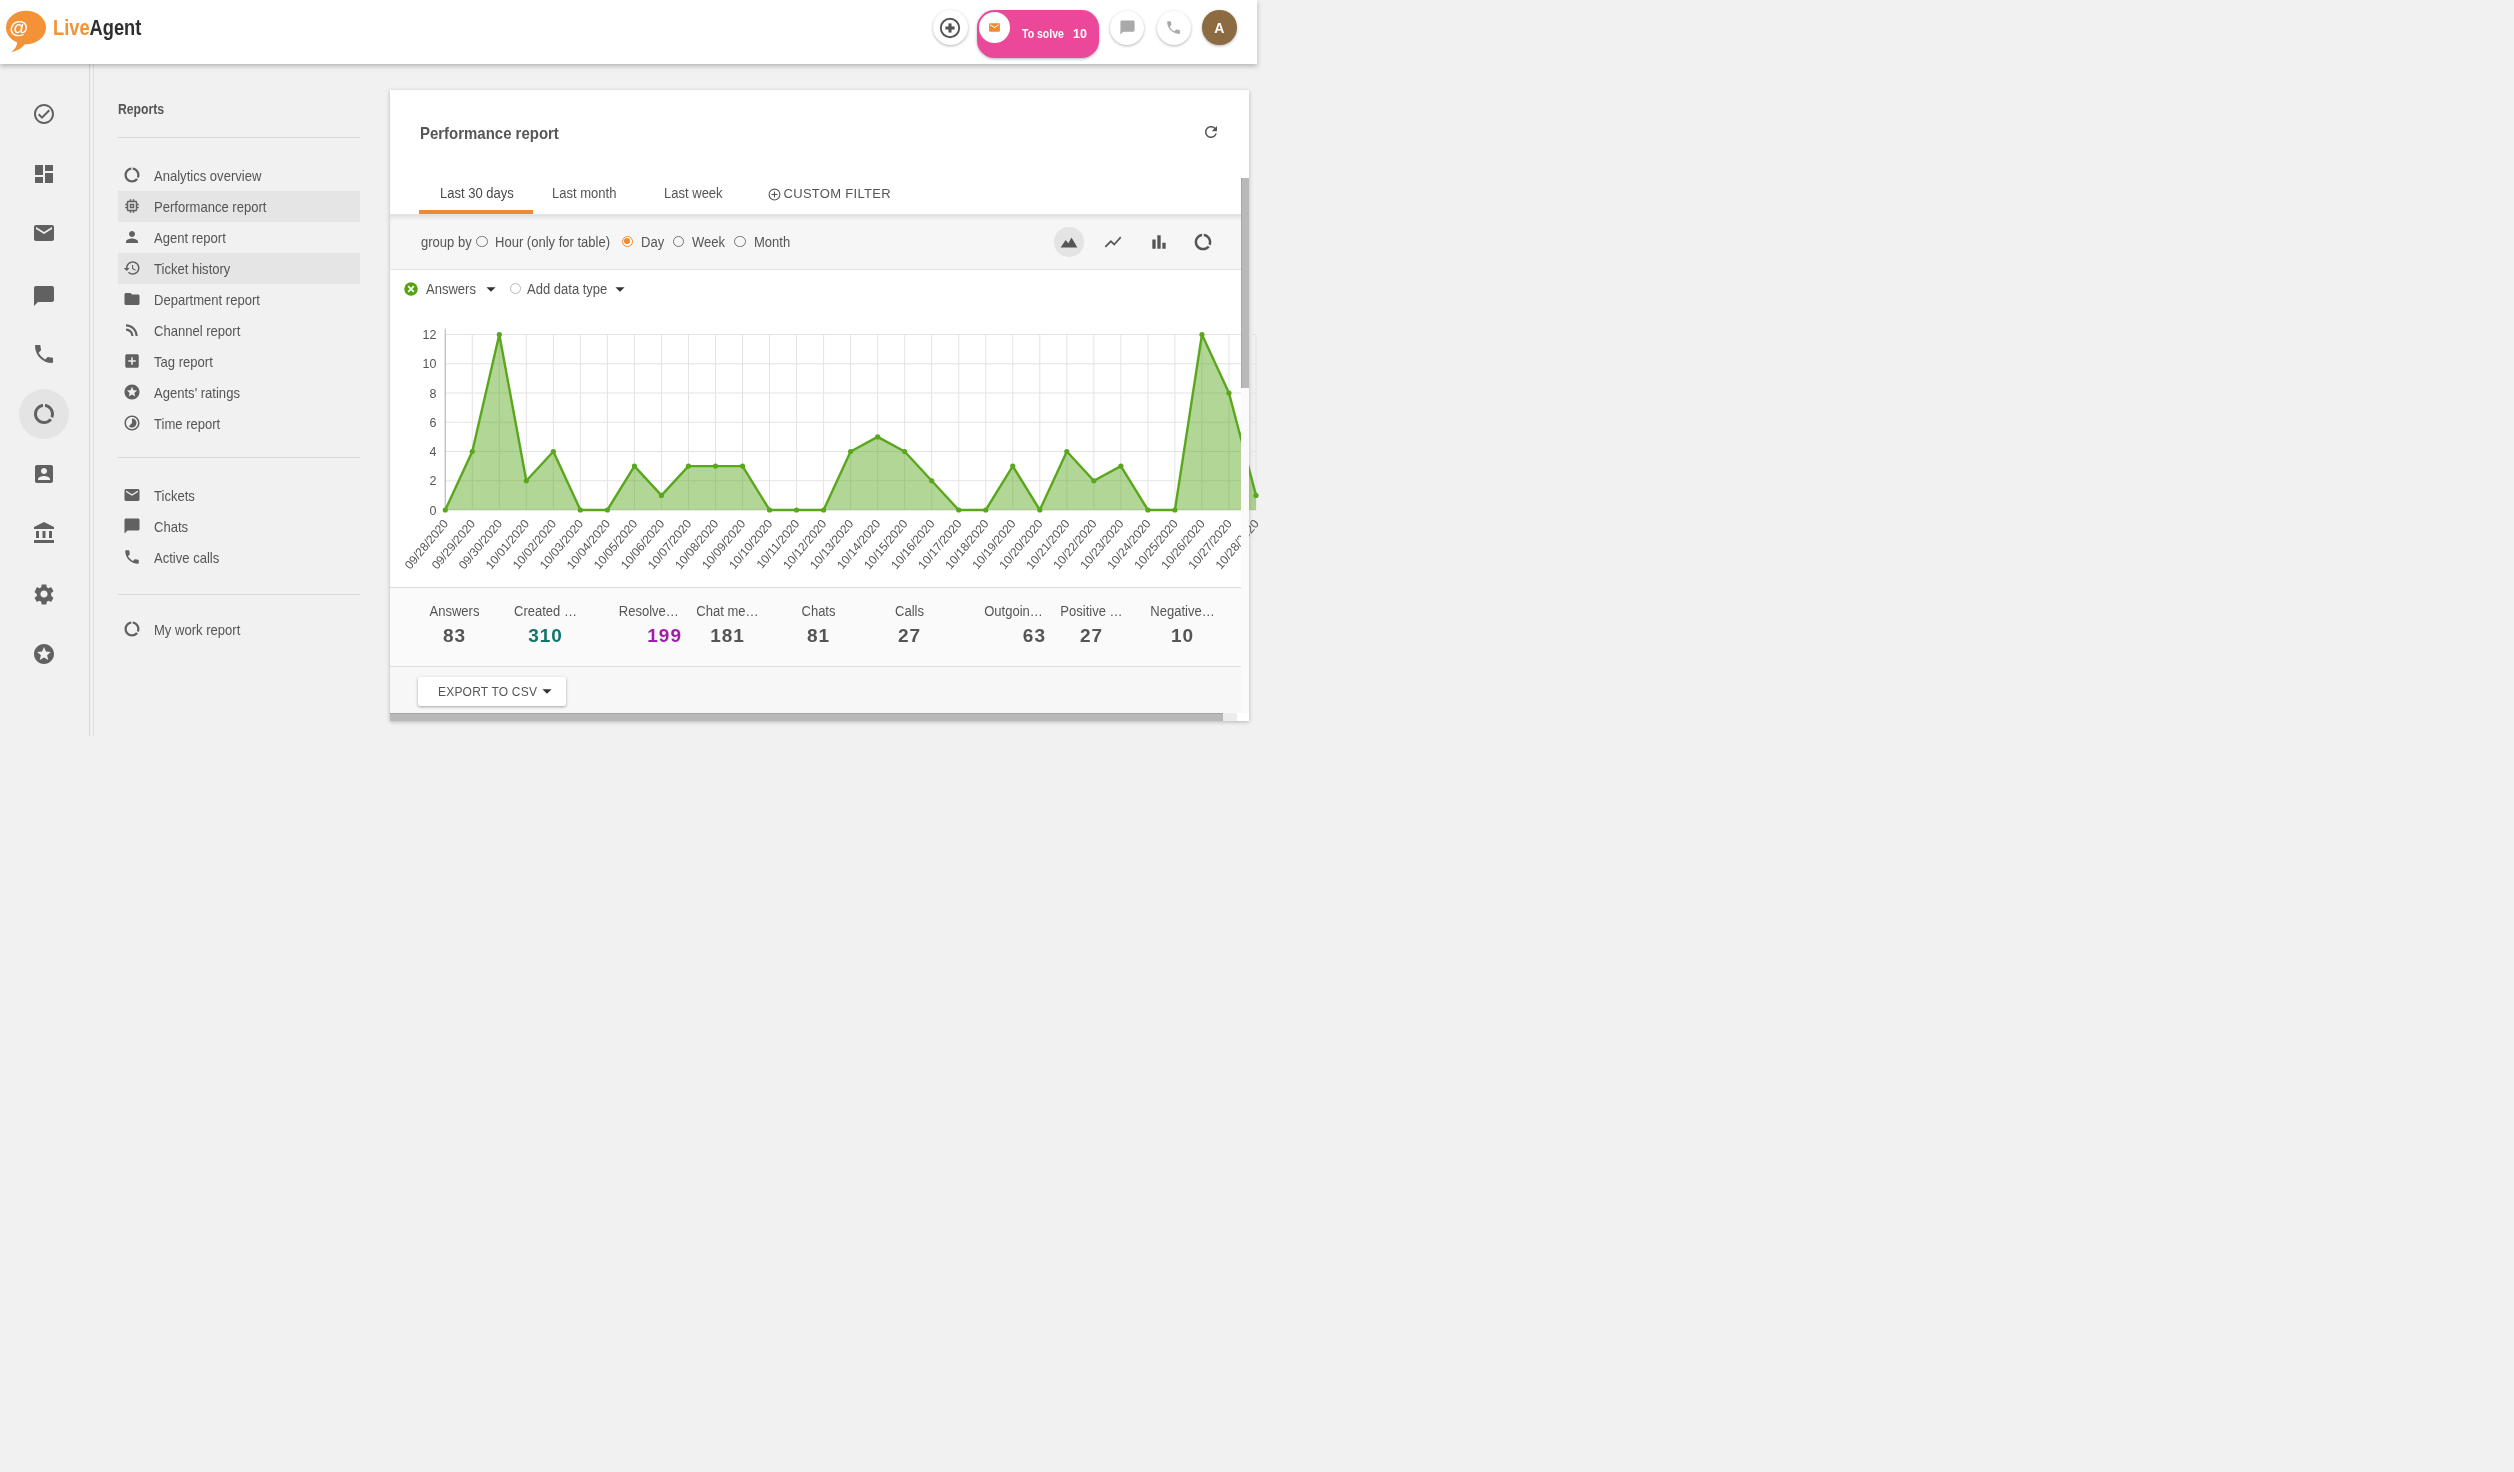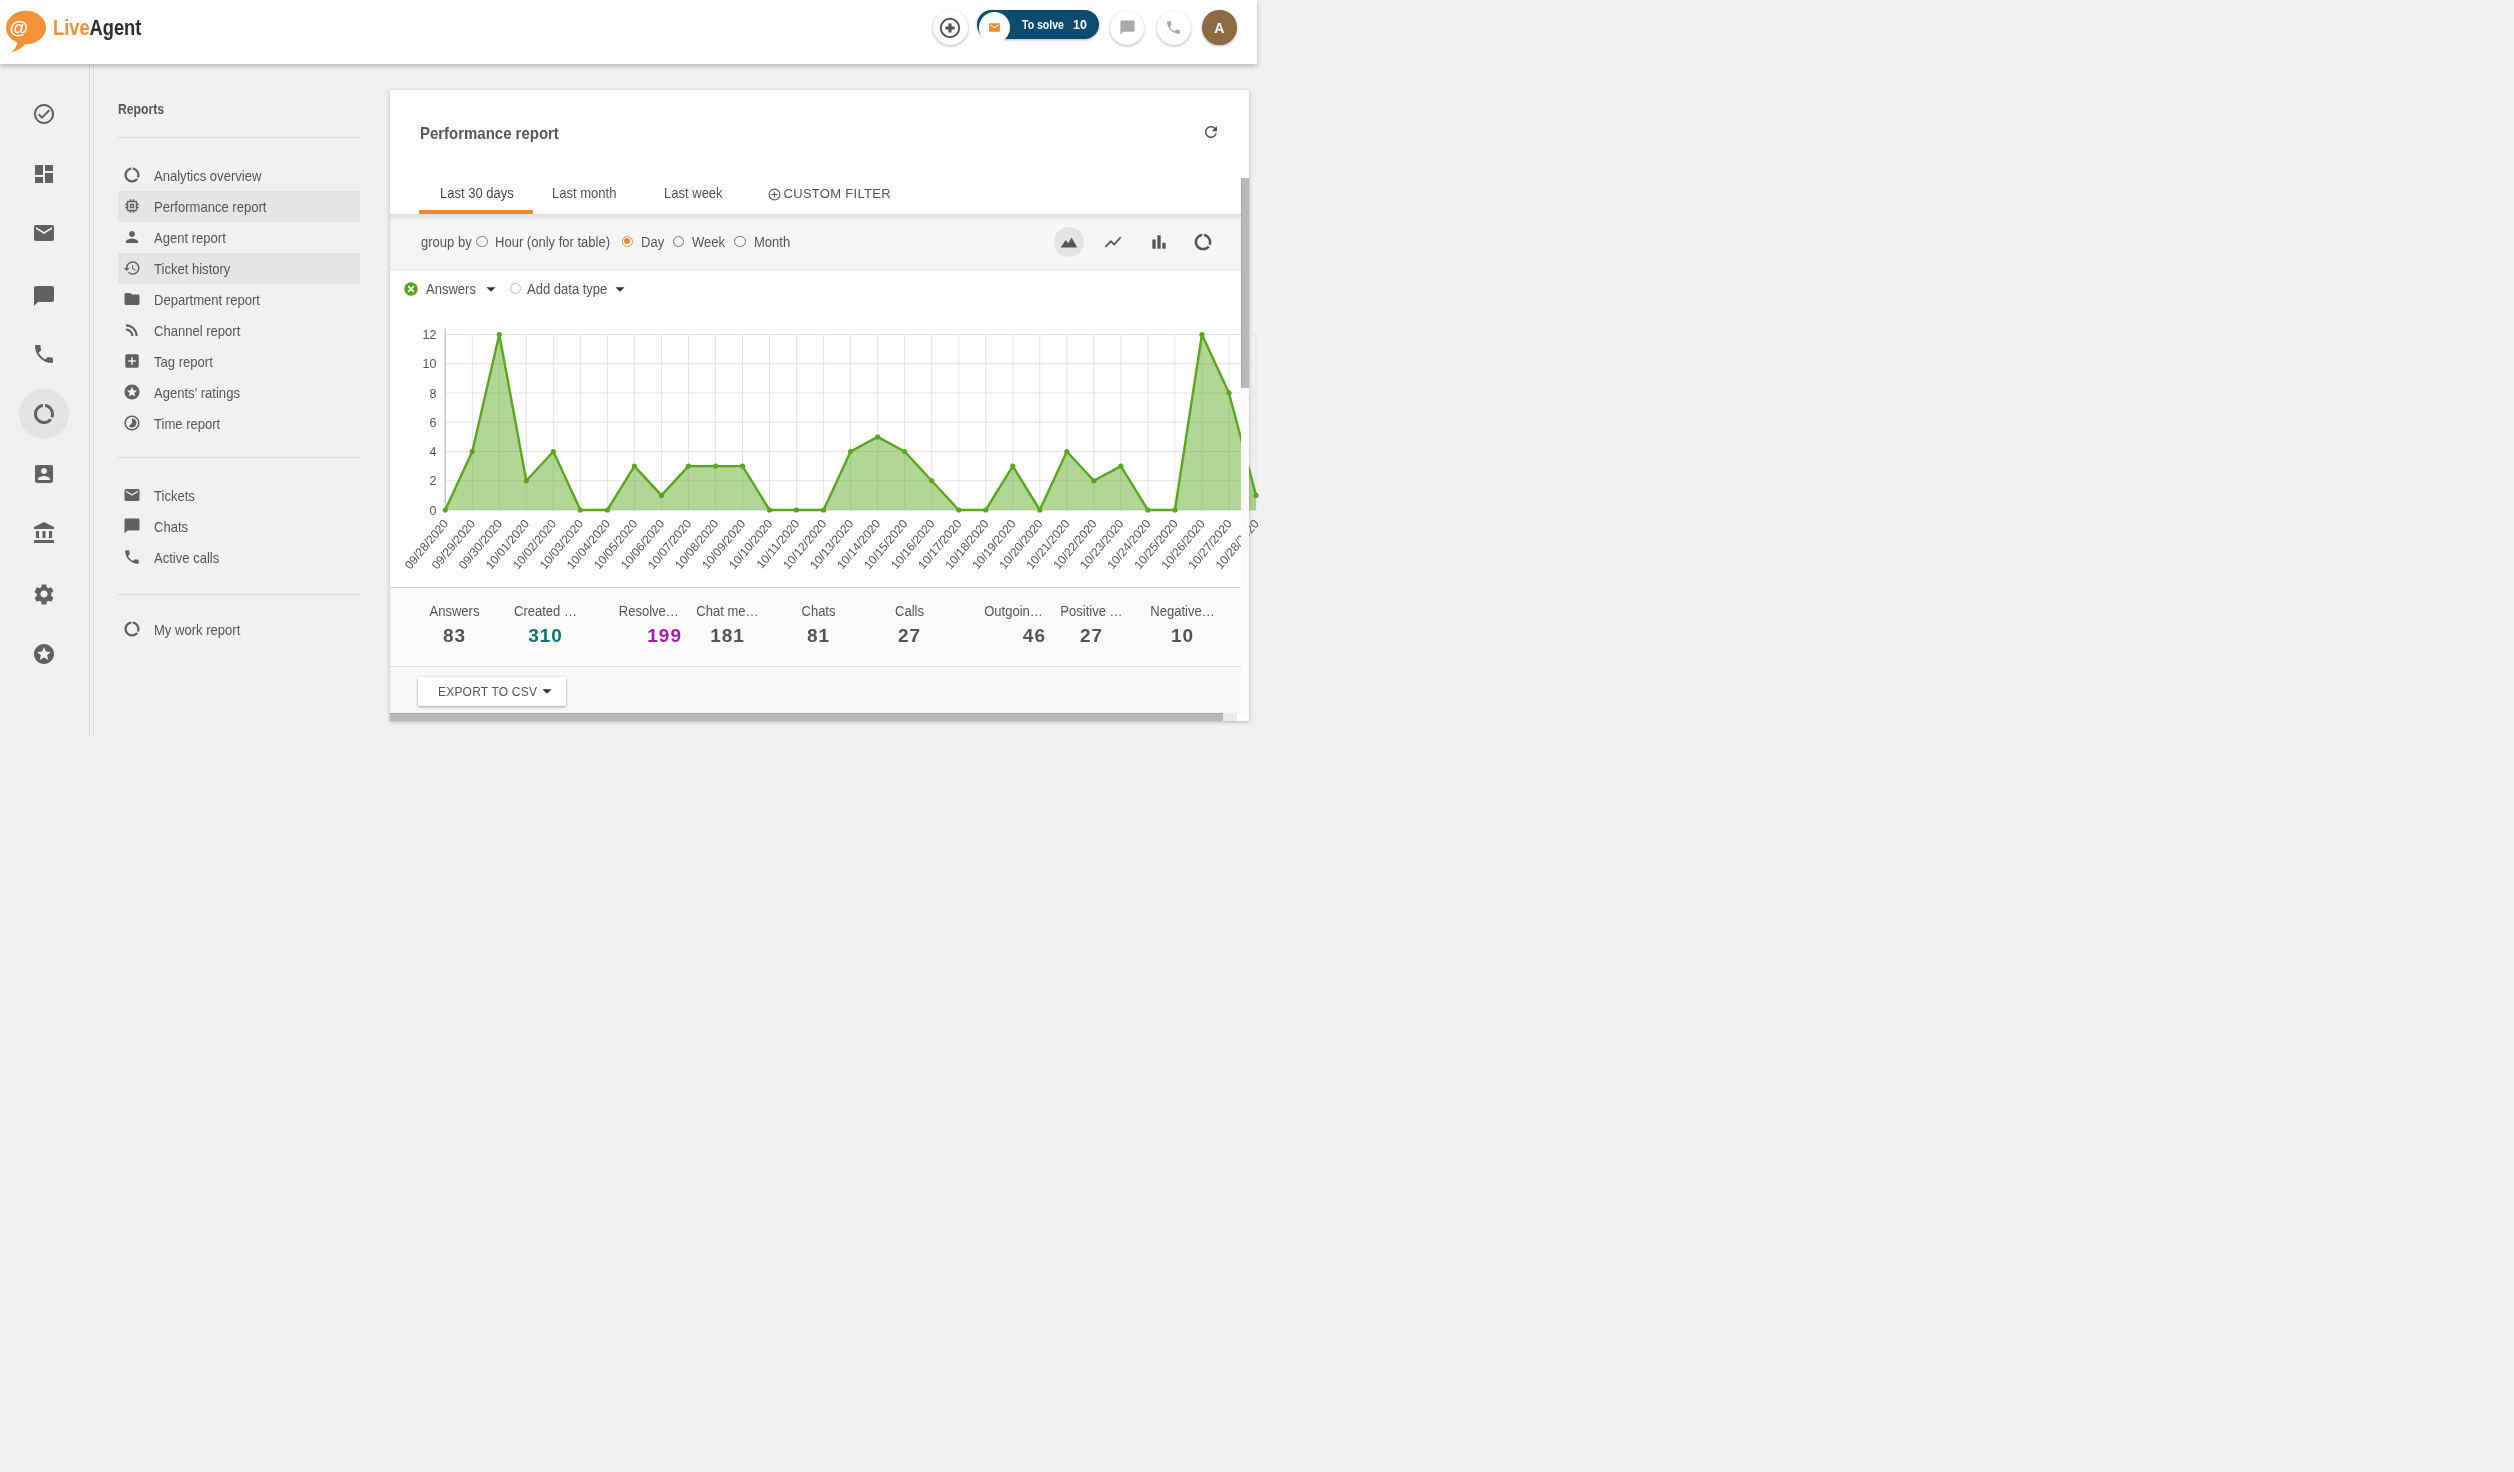--- a/index.html
+++ b/index.html
@@ -301,21 +301,21 @@
       <div style="flex:1;text-align:center">
         <div style="font-size:14px;color:#555;transform:scaleX(0.93)">Chats</div>
         <div style="font-size:19px;font-weight:bold;color:#555;letter-spacing:1px;margin-top:5.5px">81</div>
       </div>
       <div style="flex:1;text-align:center">
         <div style="font-size:14px;color:#555;transform:scaleX(0.93)">Calls</div>
         <div style="font-size:19px;font-weight:bold;color:#555;letter-spacing:1px;margin-top:5.5px">27</div>
       </div>
       <div style="flex:1;text-align:right">
         <div style="font-size:14px;color:#555;transform:scaleX(0.93)">Outgoin…</div>
-        <div style="font-size:19px;font-weight:bold;color:#555;letter-spacing:1px;margin-top:5.5px">46</div>
+        <div style="font-size:19px;font-weight:bold;color:#555;letter-spacing:1px;margin-top:5.5px">63</div>
       </div>
       <div style="flex:1;text-align:center">
         <div style="font-size:14px;color:#555;transform:scaleX(0.93)">Positive …</div>
         <div style="font-size:19px;font-weight:bold;color:#555;letter-spacing:1px;margin-top:5.5px">27</div>
       </div>
       <div style="flex:1;text-align:center">
         <div style="font-size:14px;color:#555;transform:scaleX(0.93)">Negative…</div>
         <div style="font-size:19px;font-weight:bold;color:#555;letter-spacing:1px;margin-top:5.5px">10</div>
       </div>
     </div>
@@ -343,21 +343,21 @@
         <text x="13.8" y="24.2" text-anchor="middle" font-family="Liberation Sans, sans-serif" font-weight="bold" font-size="19" fill="#fff">@</text>
       </svg></div>
   <div style="position:absolute;left:53px;top:14.5px;transform:scaleX(0.83);transform-origin:left top;font-size:22px;font-weight:bold;white-space:nowrap"><span style="color:#f39237">Live</span><span style="color:#2e2e2e">Agent</span></div>
   <div style="position:absolute;left:932.5px;top:10.0px;width:35px;height:35px;border-radius:50%;background:#fff;box-shadow:0 1px 3px rgba(0,0,0,.3);display:flex;align-items:center;justify-content:center">
       <svg width="24" height="24" viewBox="0 0 24 24">
         <circle cx="12" cy="12" r="9.2" fill="none" stroke="#555" stroke-width="1.9"></circle>
         <line x1="7.4" y1="12" x2="16.6" y2="12" stroke="#555" stroke-width="3.1"></line>
         <line x1="12" y1="7.4" x2="12" y2="16.6" stroke="#555" stroke-width="3.1"></line>
       </svg>
     </div>
-  <div style="position:absolute;left:977px;top:10px;width:122px;height:29px;border-radius:17.5px;background:#0c4a6e;box-shadow:0 1px 3px rgba(0,0,0,.3)">
+  <div style="position:absolute;left:977px;top:10px;width:122px;height:48px;border-radius:17.5px;background:#ec4899;box-shadow:0 1px 3px rgba(0,0,0,.3)">
     <div style="position:absolute;left:2px;top:2px;width:31px;height:31px;border-radius:50%;background:#fff;display:flex;align-items:center;justify-content:center">
         <svg width="13" height="13" viewBox="0 0 24 24" fill="#ee8a31" xmlns="http://www.w3.org/2000/svg">
           <path d="M20 4H4c-1.1 0-1.99.9-1.99 2L2 18c0 1.1.9 2 2 2h16c1.1 0 2-.9 2-2V6c0-1.1-.9-2-2-2zm0 4l-8 5-8-5V6l8 5 8-5v2z"></path>
         </svg>
       </div>
     <div style="position:absolute;left:45px;top:50%;transform:translateY(-50%) scaleX(0.84);transform-origin:left center;font-size:12.5px;font-weight:bold;color:#fff">To solve</div>
     <div style="position:absolute;right:12px;top:50%;transform:translateY(-50%);font-size:12.5px;font-weight:bold;color:#fff">10</div>
   </div>
   <div style="position:absolute;left:1110.0px;top:10.5px;width:34px;height:34px;border-radius:50%;background:#fff;box-shadow:0 1px 3px rgba(0,0,0,.3);display:flex;align-items:center;justify-content:center">
       <svg width="17" height="17" viewBox="0 0 24 24" fill="#a9a9a9" xmlns="http://www.w3.org/2000/svg">

